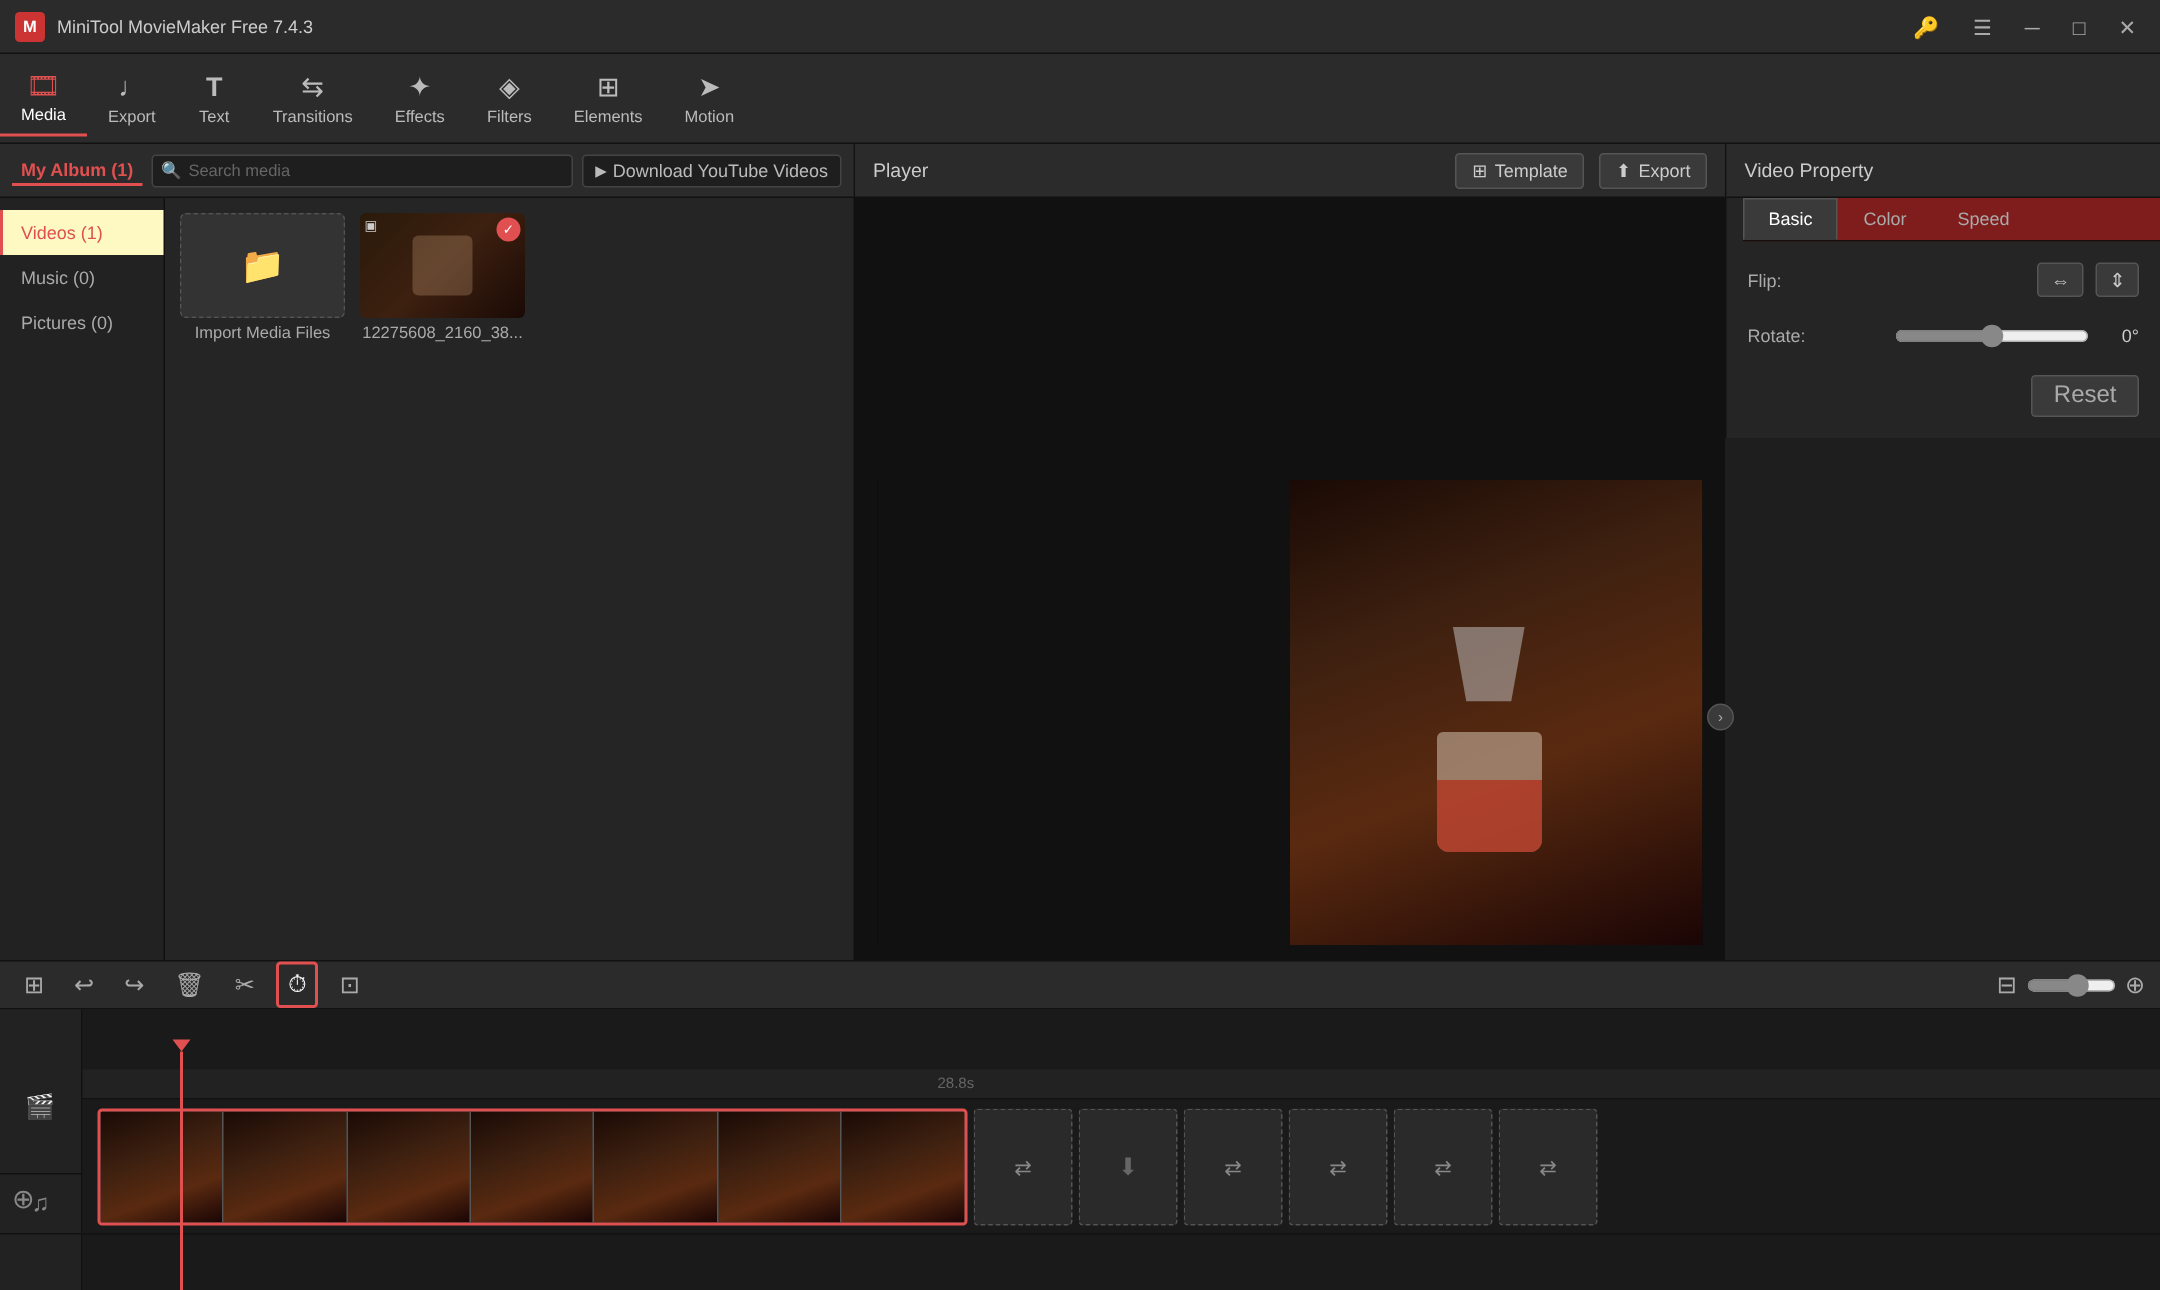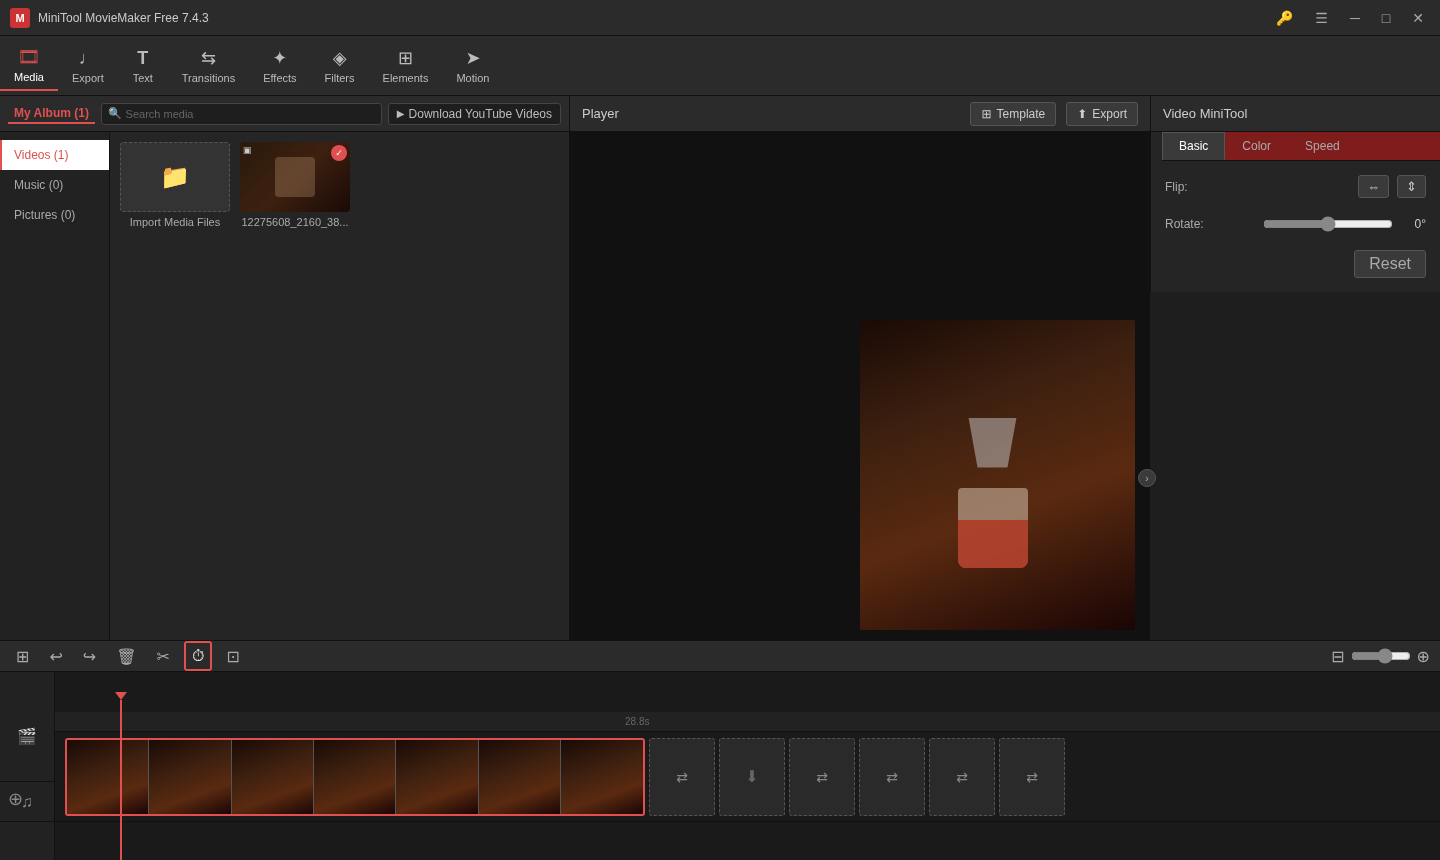--- a/index.html
+++ b/index.html
@@ -104,21 +104,21 @@
     .category-item {
       padding: 8px 12px;
       cursor: pointer;
       color: #aaa;
       font-size: 12px;
       border-left: 2px solid transparent;
     }
     .category-item.active {
       color: #e05050;
       border-left: 2px solid #e05050;
-      background: #ffffff;
+      background: #fef9c3;
     }
     #media-grid {
       flex: 1;
       padding: 10px;
       display: flex;
       flex-wrap: wrap;
       gap: 10px;
       align-content: flex-start;
     }
     .media-card {
@@ -729,21 +729,21 @@
           </select>
           <span class="fullscreen-btn">⛶</span>
         </div>
       </div>
     </div>
   </div>
 
   <div id="right-panel-wrapper" style="position:relative;">
     <div id="right-panel">
       <div id="right-panel-header">
-        <span id="video-property-title">Video MiniTool</span>
+        <span id="video-property-title">Video Property</span>
       </div>
       <div id="property-tabs">
         <div class="prop-tab active">
           <span>Basic</span>
         </div>
         <div class="prop-tab">
           <span>Color</span>
         </div>
         <div class="prop-tab">
           <span>Speed</span>

